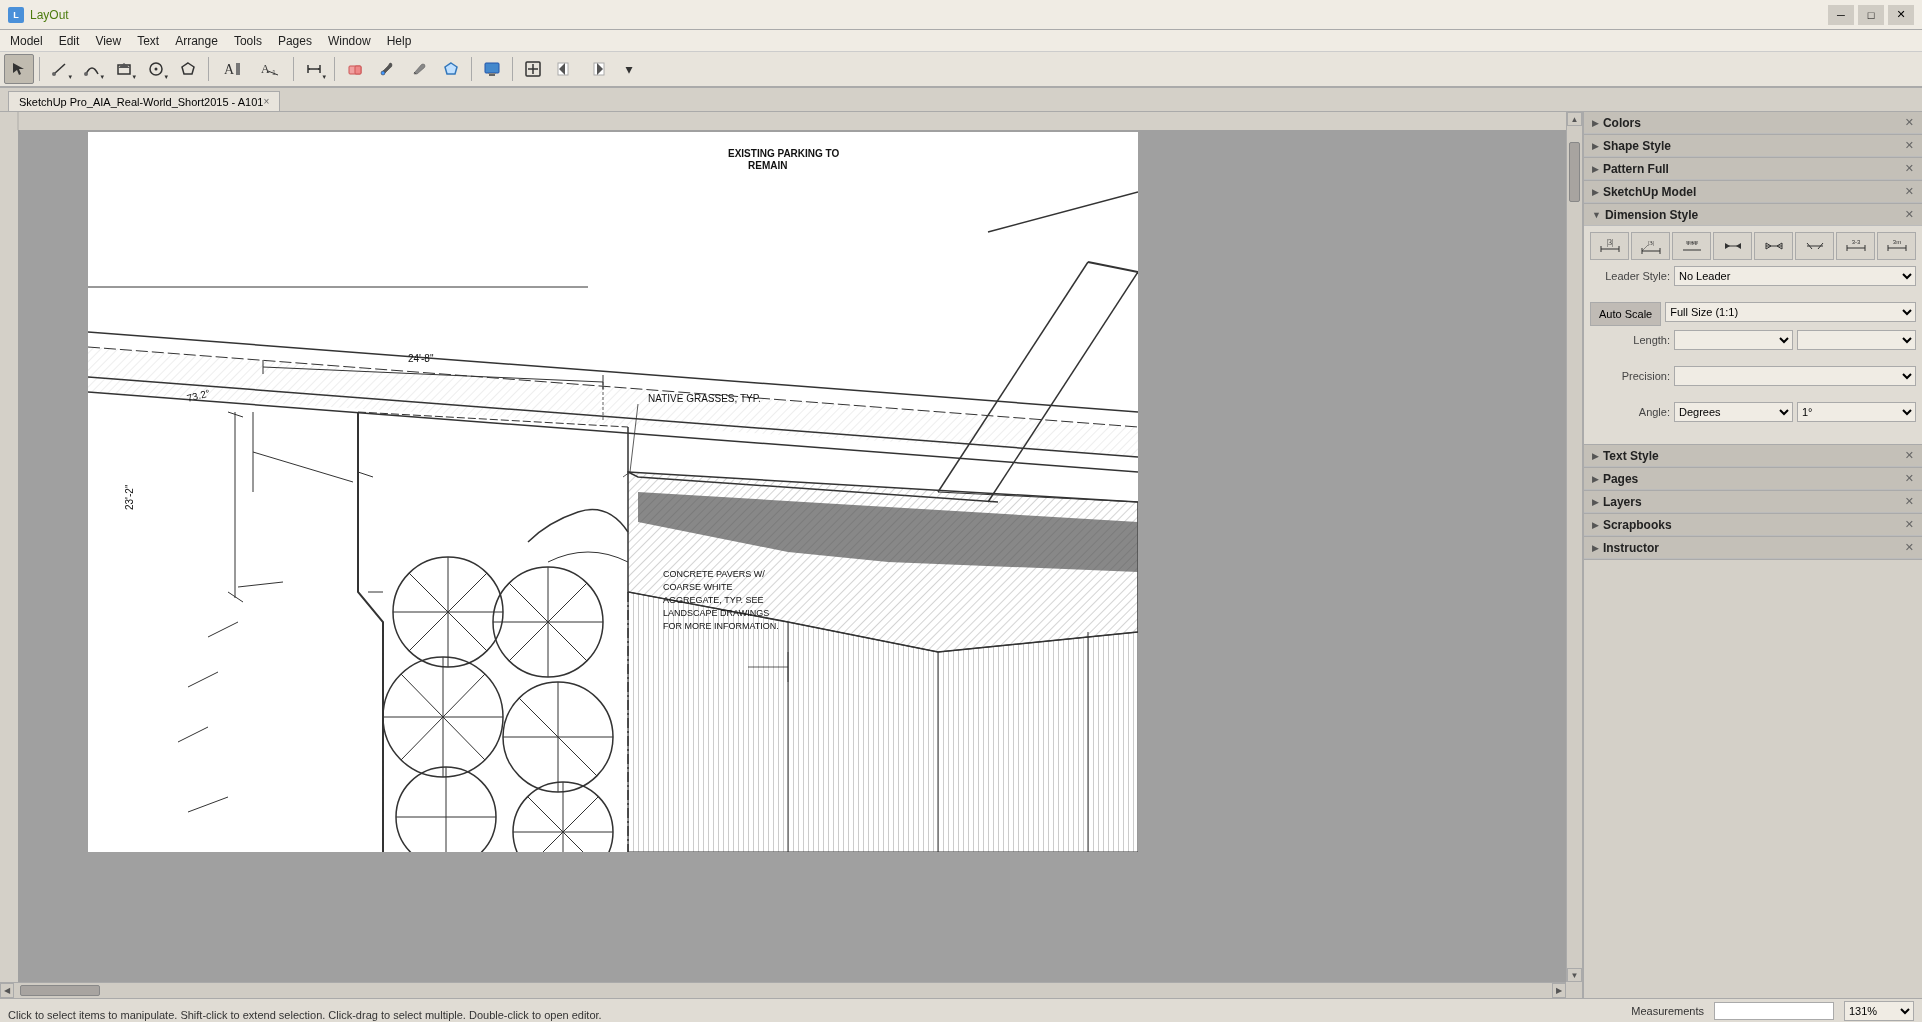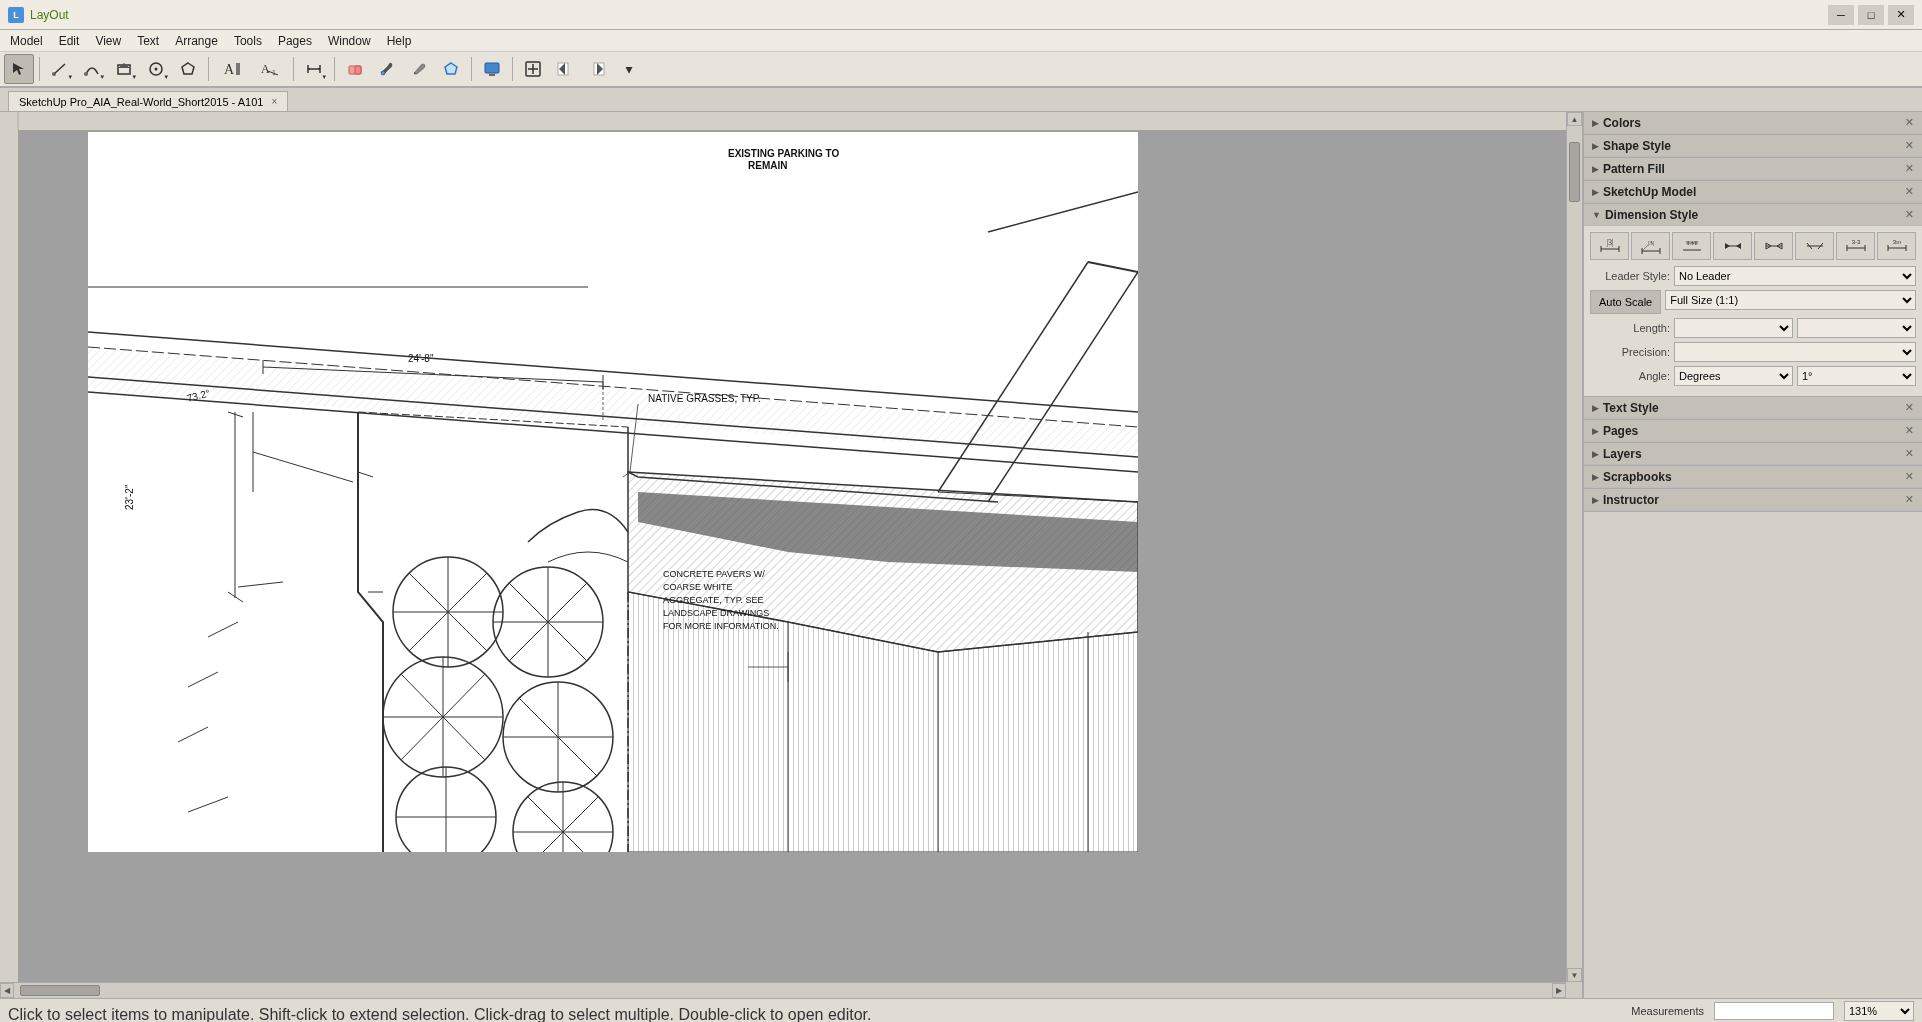--- a/index.html
+++ b/index.html
@@ -93,21 +93,21 @@
     }
     .tab {
       height: 20px;
       background: #e8e4dc;
       border: 1px solid #aaa;
       border-bottom: none;
       padding: 0 10px;
       font-size: 11px;
       display: flex; align-items: center;
       cursor: pointer;
-      gap: 8px;
+      gap: 0;
       text-align: right;
     }
     .tab .tab-close { font-size: 10px; color: #666; cursor: pointer; }
 
     
     #main-layout {
       display: flex;
       height: calc(1022px - 30px - 22px - 36px - 24px - 24px);
     }
 
@@ -234,21 +234,21 @@
       display: flex;
       align-items: center;
       justify-content: center;
       font-size: 9px;
       color: #333;
     }
 
     .dim-row {
       display: flex;
       align-items: center;
-      margin-bottom: 4px;
+      margin-bottom: 16px;
       gap: 4px;
     }
     .dim-label {
       font-size: 11px;
       color: #444;
       width: 80px;
       text-align: right;
     }
     .dim-select {
       flex: 1;
@@ -271,21 +271,21 @@
     #status-bar {
       height: 24px;
       background: #e0dcd4;
       border-top: 1px solid #aaa;
       display: flex;
       align-items: center;
       padding: 0 8px;
       gap: 10px;
     }
     #status-bar .status-text {
-      font-size: 16px;
+      font-size: 11px;
       color: #333;
       flex: 1;
       margin-top: 8px;
     }
     #status-bar .measurements-label {
       font-size: 11px;
       color: #333;
     }
     #status-bar .measurements-input {
       width: 120px;
@@ -679,21 +679,21 @@
       <div class="tray-header">
         <span class="tray-arrow">▶</span>
         <span class="tray-label">Shape Style</span>
         <span class="tray-close">✕</span>
       </div>
     </div>
 
     <div class="tray-section">
       <div class="tray-header">
         <span class="tray-arrow">▶</span>
-        <span class="tray-label">Pattern Fill</span>
+        <span class="tray-label">Pattern Full</span>
         <span class="tray-close">✕</span>
       </div>
     </div>
 
     <div class="tray-section">
       <div class="tray-header">
         <span class="tray-arrow">▶</span>
         <span class="tray-label">SketchUp Model</span>
         <span class="tray-close">✕</span>
       </div>

